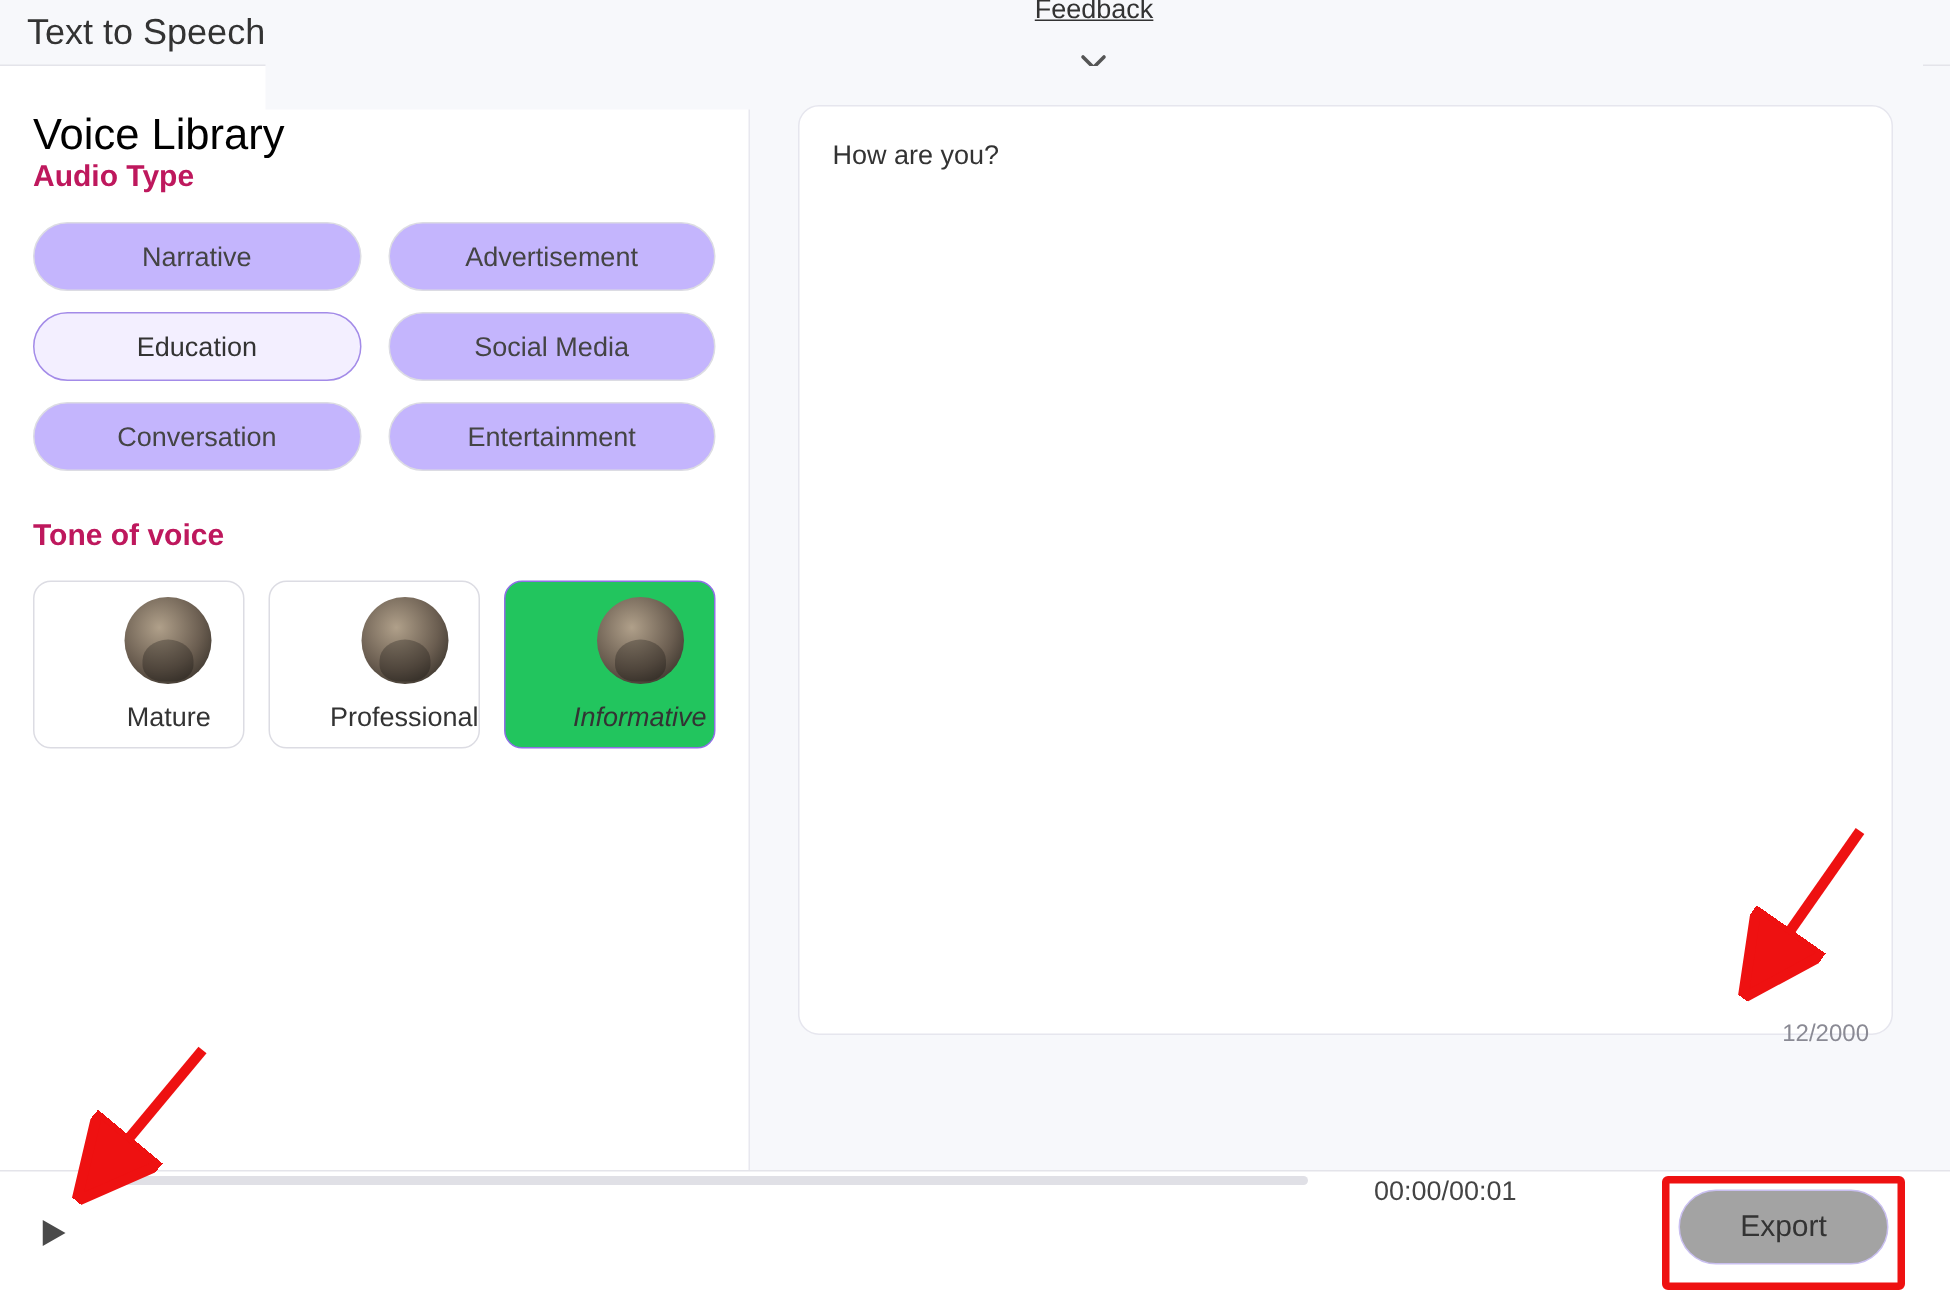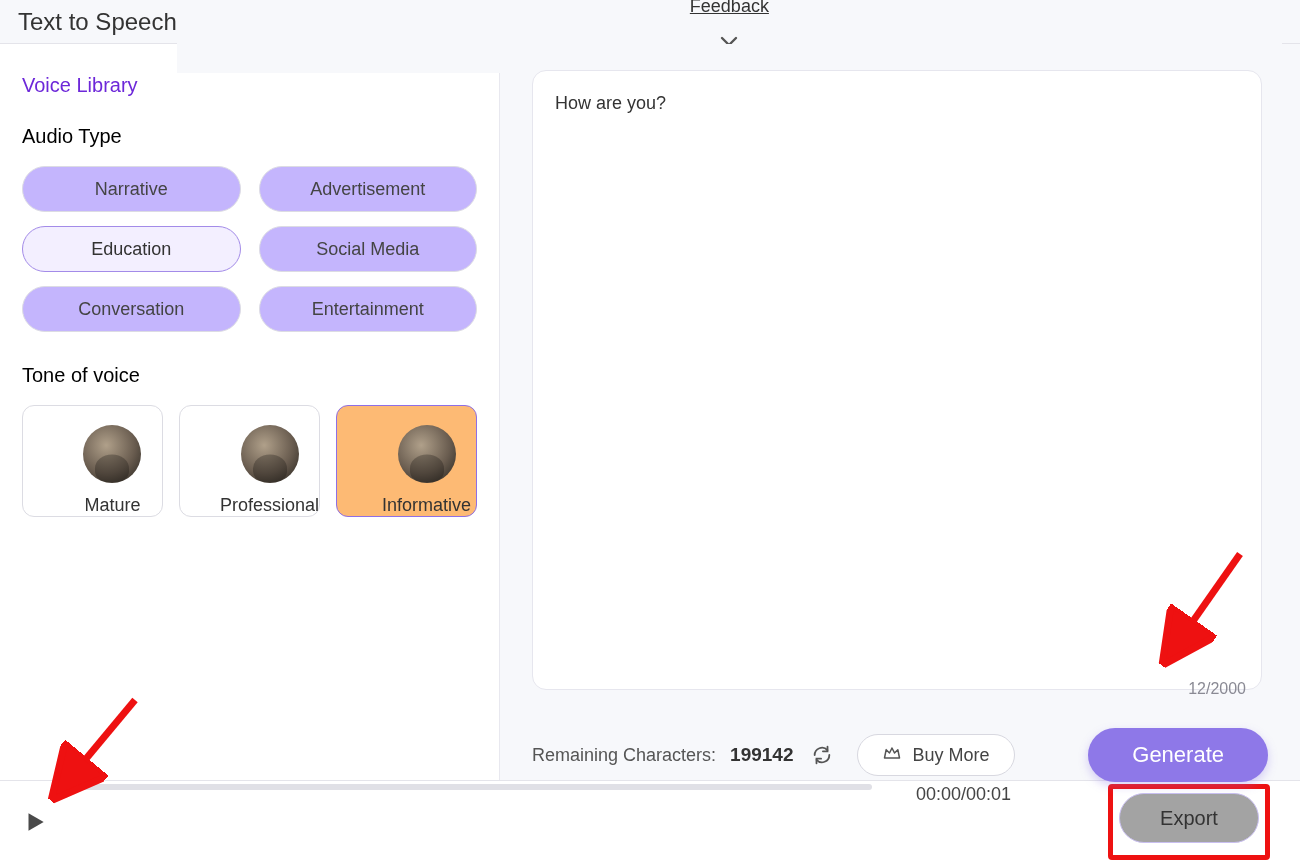--- a/index.html
+++ b/index.html
@@ -25,22 +25,22 @@
   .main { flex: 1; display: flex; min-height: 0; }
 
   
   .left {
     width: 500px;
     padding: 30px 22px 10px 22px;
     border-right: 1px solid #e8e8ef;
     background: #fff;
     display: flex; flex-direction: column;
   }
-  .left h2 { font-size: 20px; font-weight: 500; color: #6d28d9; margin-bottom: 28px; }
-  .section-label { font-size: 20px; font-weight: 400; color: #000000; margin-bottom: 18px; }
+  .left h2 { font-size: 29px; font-weight: 500; color: #000000; }
+  .section-label { font-size: 20px; font-weight: 700; color: #be185d; margin-bottom: 18px; }
 
   .pill-grid {
     display: grid;
     grid-template-columns: 1fr 1fr;
     gap: 14px 18px;
     margin-bottom: 32px;
   }
   .pill {
     height: 46px;
     border: 1px solid #dcdce3;
@@ -55,26 +55,26 @@
     background: #f3efff;
     color: #333;
   }
 
   .tone-row { display: flex; gap: 16px; }
   .tone-card {
     width: 148px; height: 112px;
     border: 1px solid #dcdce3;
     border-radius: 12px;
     background: #fff;
-    display: flex; flex-direction: column; align-items: center; justify-content: flex-end;
+    display: flex; flex-direction: column; align-items: center; justify-content: center;
     gap: 12px;
     cursor: pointer;
     padding-left: 40px;
   }
-  .tone-card.selected { border: 1.5px solid #8e6fe6; background: #fdba74; }
+  .tone-card.selected { border: 1.5px solid #8e6fe6; background: #22c55e; font-style: italic; }
   .avatar {
     width: 58px; height: 58px; border-radius: 50%;
     background: radial-gradient(circle at 40% 35%, #b0a08a 0%, #6a5d50 55%, #221f1a 100%);
     position: relative; overflow: hidden;
   }
   .avatar::after {
     content: ""; position: absolute; left: 50%; top: 60%;
     width: 34px; height: 28px; background: rgba(0,0,0,.25);
     border-radius: 50% 50% 40% 40%;
     transform: translate(-50%, -20%);
@@ -220,40 +220,20 @@
       </div>
   </div>
 
   <div class="right">
 
     <div class="textbox-wrap">
       <textarea class="textbox" style="">How are you?</textarea>
       <div class="counter">12/2000</div>
     </div>
 
-    <div class="action-row">
-      <span class="remain-label">Remaining Characters:</span>
-      <span class="remain-val">199142</span>
-      <span class="refresh">
-        <svg width="22" height="22" viewBox="0 0 24 24">
-            <path d="M4 12a8 8 0 0 1 13.9-5.3M20 12a8 8 0 0 1-13.9 5.3" fill="none" stroke="#555" stroke-width="2" stroke-linecap="round"></path>
-            <path d="M18 3v5h-5M6 21v-5h5" fill="none" stroke="#555" stroke-width="2" stroke-linecap="round"></path>
-          </svg>
-      </span>
-      <button class="buy-more">
-        <span>
-          <svg width="20" height="20" viewBox="0 0 24 24">
-              <path d="M3 18h18l-2-10-4 4-3-6-3 6-4-4z" fill="none" stroke="#555" stroke-width="1.8" stroke-linejoin="round"></path>
-            </svg>
-        </span>
-        <span>Buy More</span>
-      </button>
-      <div class="spacer"></div>
-      <button class="generate">Generate</button>
-    </div>
 
     <svg class="arrow" style="right:40px; top:500px;" width="120" height="130" viewBox="0 0 120 130">
       <defs>
           <marker id="ah1" markerWidth="8" markerHeight="8" refX="6" refY="4" orient="auto">
             <path d="M0 0 L8 4 L0 8 z" fill="#e11"></path>
           </marker>
         </defs>
       <line x1="100" y1="10" x2="30" y2="110" stroke="#e11" stroke-width="7" marker-end="url(#ah1)"></line>
     </svg>
   </div>

